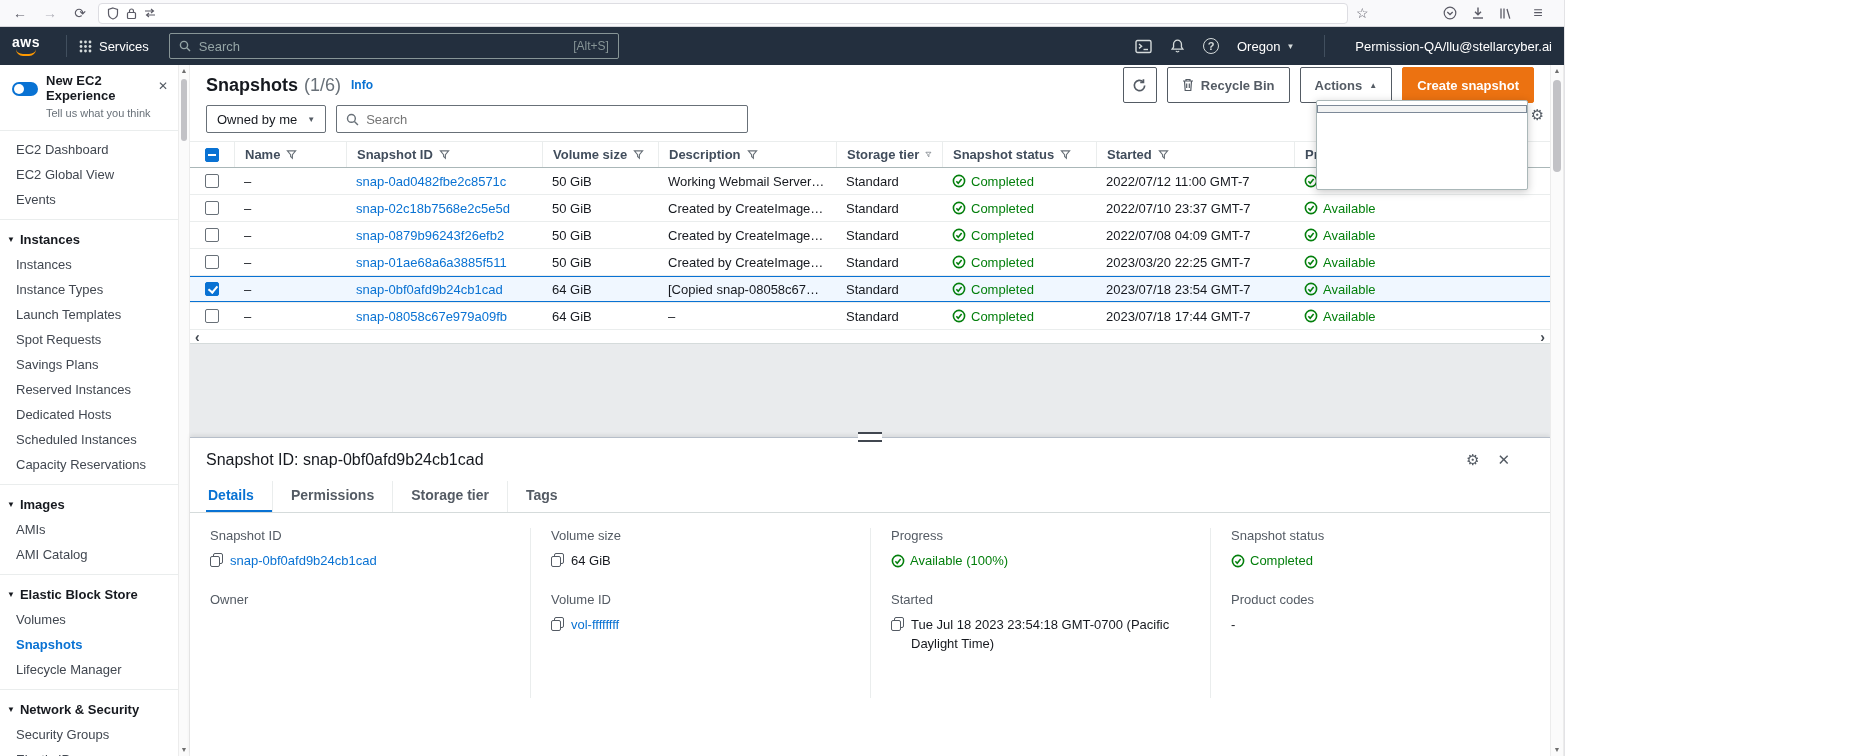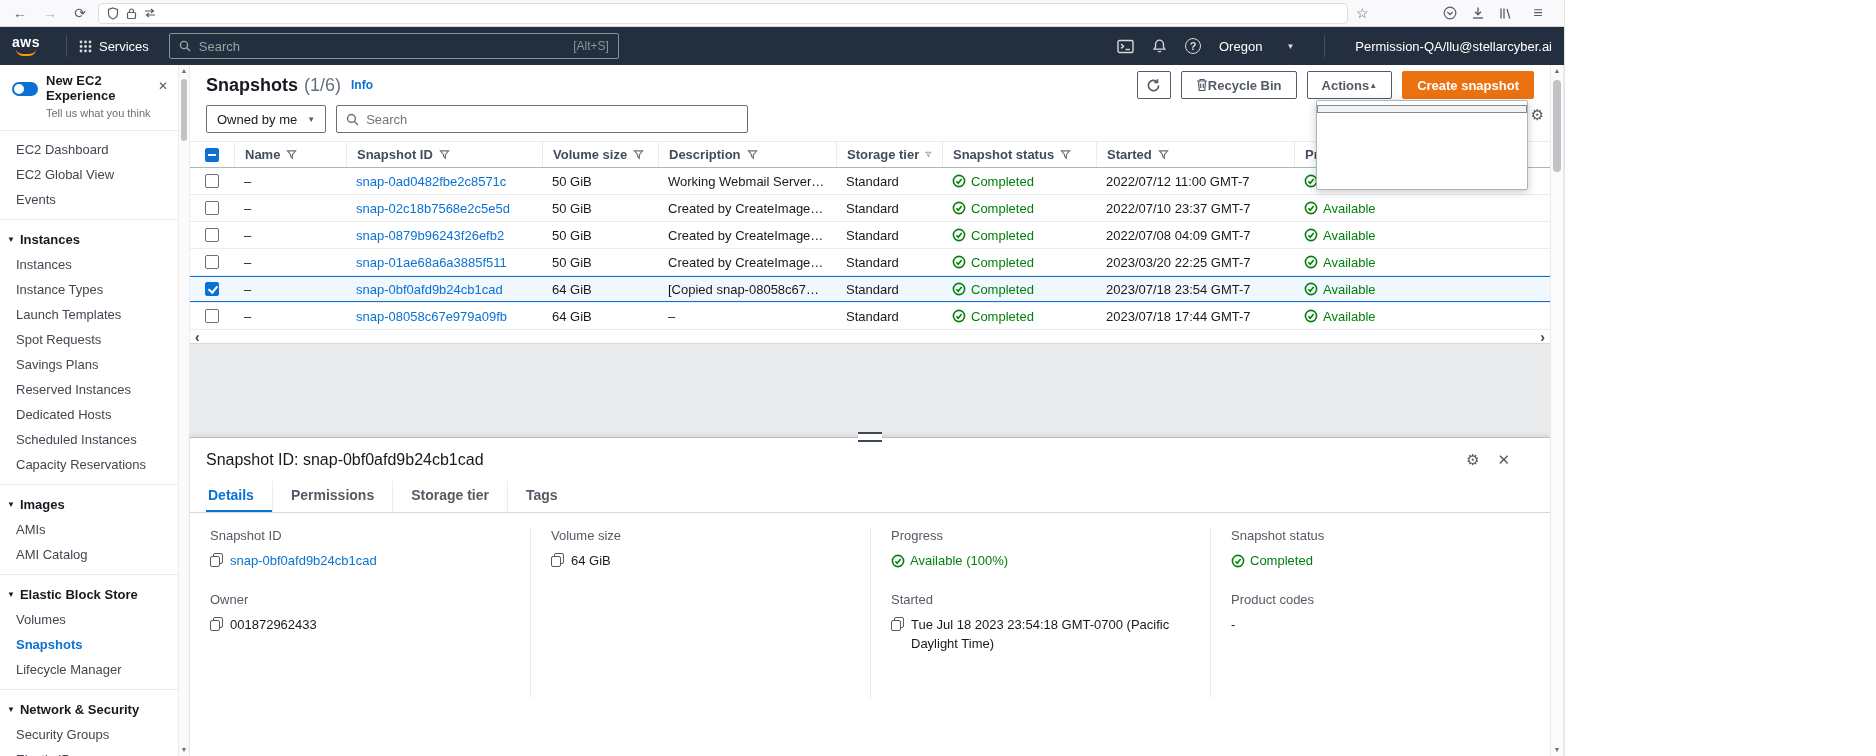--- a/index.html
+++ b/index.html
@@ -25,21 +25,21 @@
   .aws-logo { display: flex; flex-direction: column; align-items: center; margin-right: 14px; cursor: pointer; }
   .aws-logo .aws-word { color: #ffffff; font-weight: 700; font-size: 14px; line-height: 13px; letter-spacing: 0.5px; }
   .aws-smile { width: 20px; height: 7px; border-bottom: 2px solid #ff9900; border-radius: 0 0 9px 9px; }
   .nav-sep { width: 1px; height: 22px; background: #414f5e; margin: 0 12px; }
   .services { display: flex; align-items: center; gap: 7px; color: #ffffff; font-size: 13px; cursor: pointer; }
   .nav-search { margin-left: 20px; width: 450px; height: 26px; border: 1px solid #879596; border-radius: 2px; display: flex; align-items: center; padding: 0 9px; gap: 8px; color: #95a5a6; }
   .nav-search .shortcut { margin-left: auto; color: #879596; font-size: 12px; }
   .nav-right { margin-left: auto; display: flex; align-items: center; gap: 18px; }
   .nav-icon-btn { display: flex; align-items: center; cursor: pointer; }
   .q-circle { width: 16px; height: 16px; border: 1.5px solid #d5dbdb; border-radius: 50%; display: flex; align-items: center; justify-content: center; font-size: 11px; color: #d5dbdb; font-weight: 700; }
-  .region, .account { color: #ffffff; font-size: 13px; display: flex; align-items: center; gap: 24px; cursor: pointer; white-space: nowrap; }
+  .region, .account { color: #ffffff; font-size: 13px; display: flex; align-items: center; gap: 6px; cursor: pointer; white-space: nowrap; }
   .caret-sm { font-size: 8px; color: #d5dbdb; }
 
   
   .app { position: absolute; top: 65px; left: 0; bottom: 0; width: 100%; display: flex; }
 
   
   .sidebar { width: 178px; background: #fff; overflow: hidden; flex: none; }
   .banner { padding: 9px 10px 9px 12px; position: relative; }
   .banner-row { display: flex; align-items: center; gap: 8px; }
   .toggle { width: 26px; height: 14px; border-radius: 8px; background: #0972d3; position: relative; flex: none; cursor: pointer; }
@@ -65,21 +65,21 @@
   .side-scroll .sb-thumb { top: 14px; height: 62px; }
   .vscroll .sb-thumb { top: 15px; height: 92px; }
 
   
   .main { flex: 1; min-width: 0; position: relative; background: #fff; display: flex; flex-direction: column; }
   .page-header { height: 28px; margin: 6px 16px 2px; display: flex; align-items: center; gap: 10px; }
   .page-title { font-size: 18px; font-weight: 700; color: #16191f; }
   .page-count { font-size: 18px; color: #687078; font-weight: 400; margin-left: -4px; }
   .info-link { font-size: 12px; font-weight: 700; color: #0972d3; cursor: pointer; }
   .header-spacer { flex: 1; }
-  .btn { height: 28px; padding: 0 14px; border: 1px solid #545b64; border-radius: 2px; background: #fff; color: #545b64; font-weight: 700; font-size: 13px; display: inline-flex; align-items: center; cursor: pointer; white-space: nowrap; }
+  .btn { height: 36px; padding: 0 14px; border: 1px solid #545b64; border-radius: 2px; background: #fff; color: #545b64; font-weight: 700; font-size: 13px; display: inline-flex; align-items: center; gap: 7px; cursor: pointer; white-space: nowrap; }
   .btn.icon-only { width: 34px; padding: 0; justify-content: center; }
   .btn.primary { background: #ec7211; border-color: #ec7211; color: #ffffff; }
   .btn .caret-up { font-size: 8px; }
 
   .filter-row { margin: 4px 16px 8px; display: flex; align-items: center; gap: 10px; height: 28px; }
   .dropdown-btn { height: 28px; border: 1px solid #687078; border-radius: 2px; background: #fff; padding: 0 10px; display: inline-flex; align-items: center; gap: 10px; font-size: 13px; color: #16191f; cursor: pointer; }
   .dropdown-btn .caret { font-size: 8px; color: #545b64; }
   .search-box { width: 412px; height: 28px; border: 1px solid #687078; border-radius: 2px; display: flex; align-items: center; gap: 7px; padding: 0 9px; background: #fff; }
   .search-box input { flex: 1; border: 0; outline: 0; font-size: 13px; font-family: inherit; color: #16191f; background: transparent; }
   .table-gear { position: absolute; top: 41px; right: 6px; font-size: 15px; color: #545b64; cursor: pointer; z-index: 5; }
@@ -645,32 +645,35 @@
           <div class="pcol">
             <div class="fld">
               <div class="flabel">Snapshot ID</div>
               <div class="fval">
                 <span class="copy-icon"></span>
                 <span class="link">snap-0bf0afd9b24cb1cad</span>
               </div>
             </div>
             <div class="fld">
               <div class="flabel">Owner</div>
-              <div class="fval">
-                <span class="copy-icon"></span>
-                <span>001872962433</span>
-              </div>
             </div>
           </div>
           <div class="pcol">
             <div class="fld">
               <div class="flabel">Volume size</div>
               <div class="fval">
                 <span class="copy-icon"></span>
                 <span>64 GiB</span>
+              </div>
+            </div>
+            <div class="fld">
+              <div class="flabel">Volume ID</div>
+              <div class="fval">
+                <span class="copy-icon"></span>
+                <span class="link">vol-ffffffff</span>
               </div>
             </div>
           </div>
           <div class="pcol">
             <div class="fld">
               <div class="flabel">Progress</div>
               <div class="fval">
                 <span class="green">
                   <svg class="ok" width="14" height="14" viewBox="0 0 16 16">
                       <circle cx="8" cy="8" r="6.4" fill="none" stroke="#037f0c" stroke-width="1.8"></circle>

